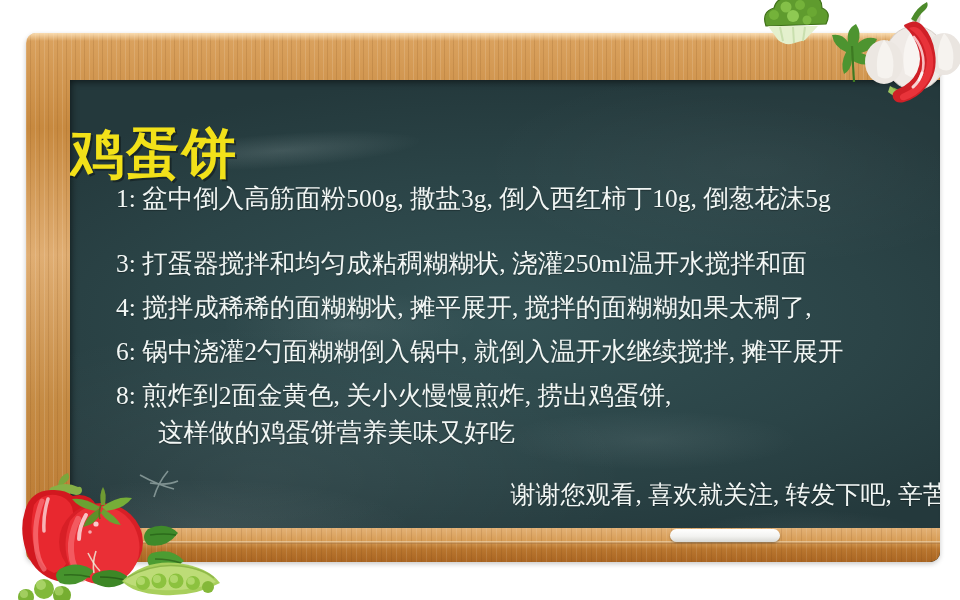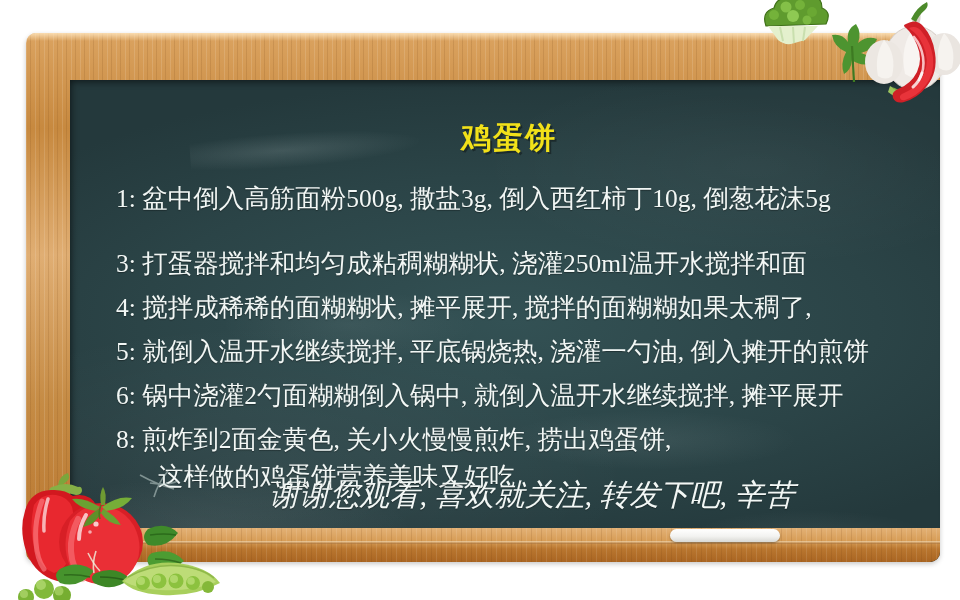--- a/index.html
+++ b/index.html
@@ -86,24 +86,24 @@
   .sm4 { left: 40px; top: 400px; width: 300px; height: 80px;
          background: radial-gradient(ellipse at 30% 60%, rgba(226,238,238,.09), rgba(226,238,238,0) 72%); }
   .sm5 { left: 620px; top: 430px; width: 240px; height: 50px;
          background: radial-gradient(ellipse at 50% 50%, rgba(226,238,238,.07), rgba(226,238,238,0) 70%); }
 
   
   .title {
     position: absolute;
     left: 0; top: 38px;
     width: 100%;
-    text-align: center;
+    text-align: left;
     font-family: "DejaVu Sans", "Liberation Sans", sans-serif;
     font-weight: bold;
-    font-size: 30px;
+    font-size: 54px;
     letter-spacing: 2px;
     color: #f2e119;
     text-shadow: 2px 2px 0 rgba(0,0,0,0.35);
   }
 
   
   .steps {
     position: absolute;
     left: 46px;
     top: 100px;
@@ -120,28 +120,27 @@
   }
   .step.gap  { margin-bottom: 28px; }
   .step.gap2 { margin-bottom: 7px; }
   .step.indent { padding-left: 42px; }
 
   .closing {
     position: absolute;
     left: 46px;
     top: 398px;
     width: 832px;
-    text-align: center;
+    text-align: right;
     padding-right: 4px;
     color: #f2f7f5;
-    font-size: 30px;
+    font-size: 25px;
     line-height: 34px;
     white-space: nowrap;
     text-shadow: 0 1px 1px rgba(0,0,0,0.35);
-    font-style: italic;
   }
 
   
   .chalk {
     position: absolute;
     left: 670px;
     top: 529px;
     width: 110px;
     height: 13px;
     border-radius: 7px;
@@ -168,21 +167,20 @@
       <div class="smudge sm3"></div>
       <div class="smudge sm4"></div>
       <div class="smudge sm5"></div>
 
       <div class="title">鸡蛋饼</div>
 
       <div class="steps">
         <div class="step gap">1: 盆中倒入高筋面粉500g, 撒盐3g, 倒入西红柿丁10g, 倒葱花沫5g</div>
         <div class="step gap2">3: 打蛋器搅拌和均匀成粘稠糊糊状, 浇灌250ml温开水搅拌和面</div>
         <div class="step gap2">4: 搅拌成稀稀的面糊糊状, 摊平展开, 搅拌的面糊糊如果太稠了,</div>
-        <div class="step gap2">5: 就倒入温开水继续搅拌, 平底锅烧热, 浇灌一勺油, 倒入摊开的煎饼</div>
         <div class="step gap2">6: 锅中浇灌2勺面糊糊倒入锅中, 就倒入温开水继续搅拌, 摊平展开</div>
         <div class="step">8: 煎炸到2面金黄色, 关小火慢慢煎炸, 捞出鸡蛋饼,</div>
         <div class="step indent">这样做的鸡蛋饼营养美味又好吃</div>
       </div>
 
       <div class="closing">谢谢您观看, 喜欢就关注, 转发下吧, 辛苦</div>
     </div>
 
     <div class="ledge">
       <div class="ledge-lip"></div>

